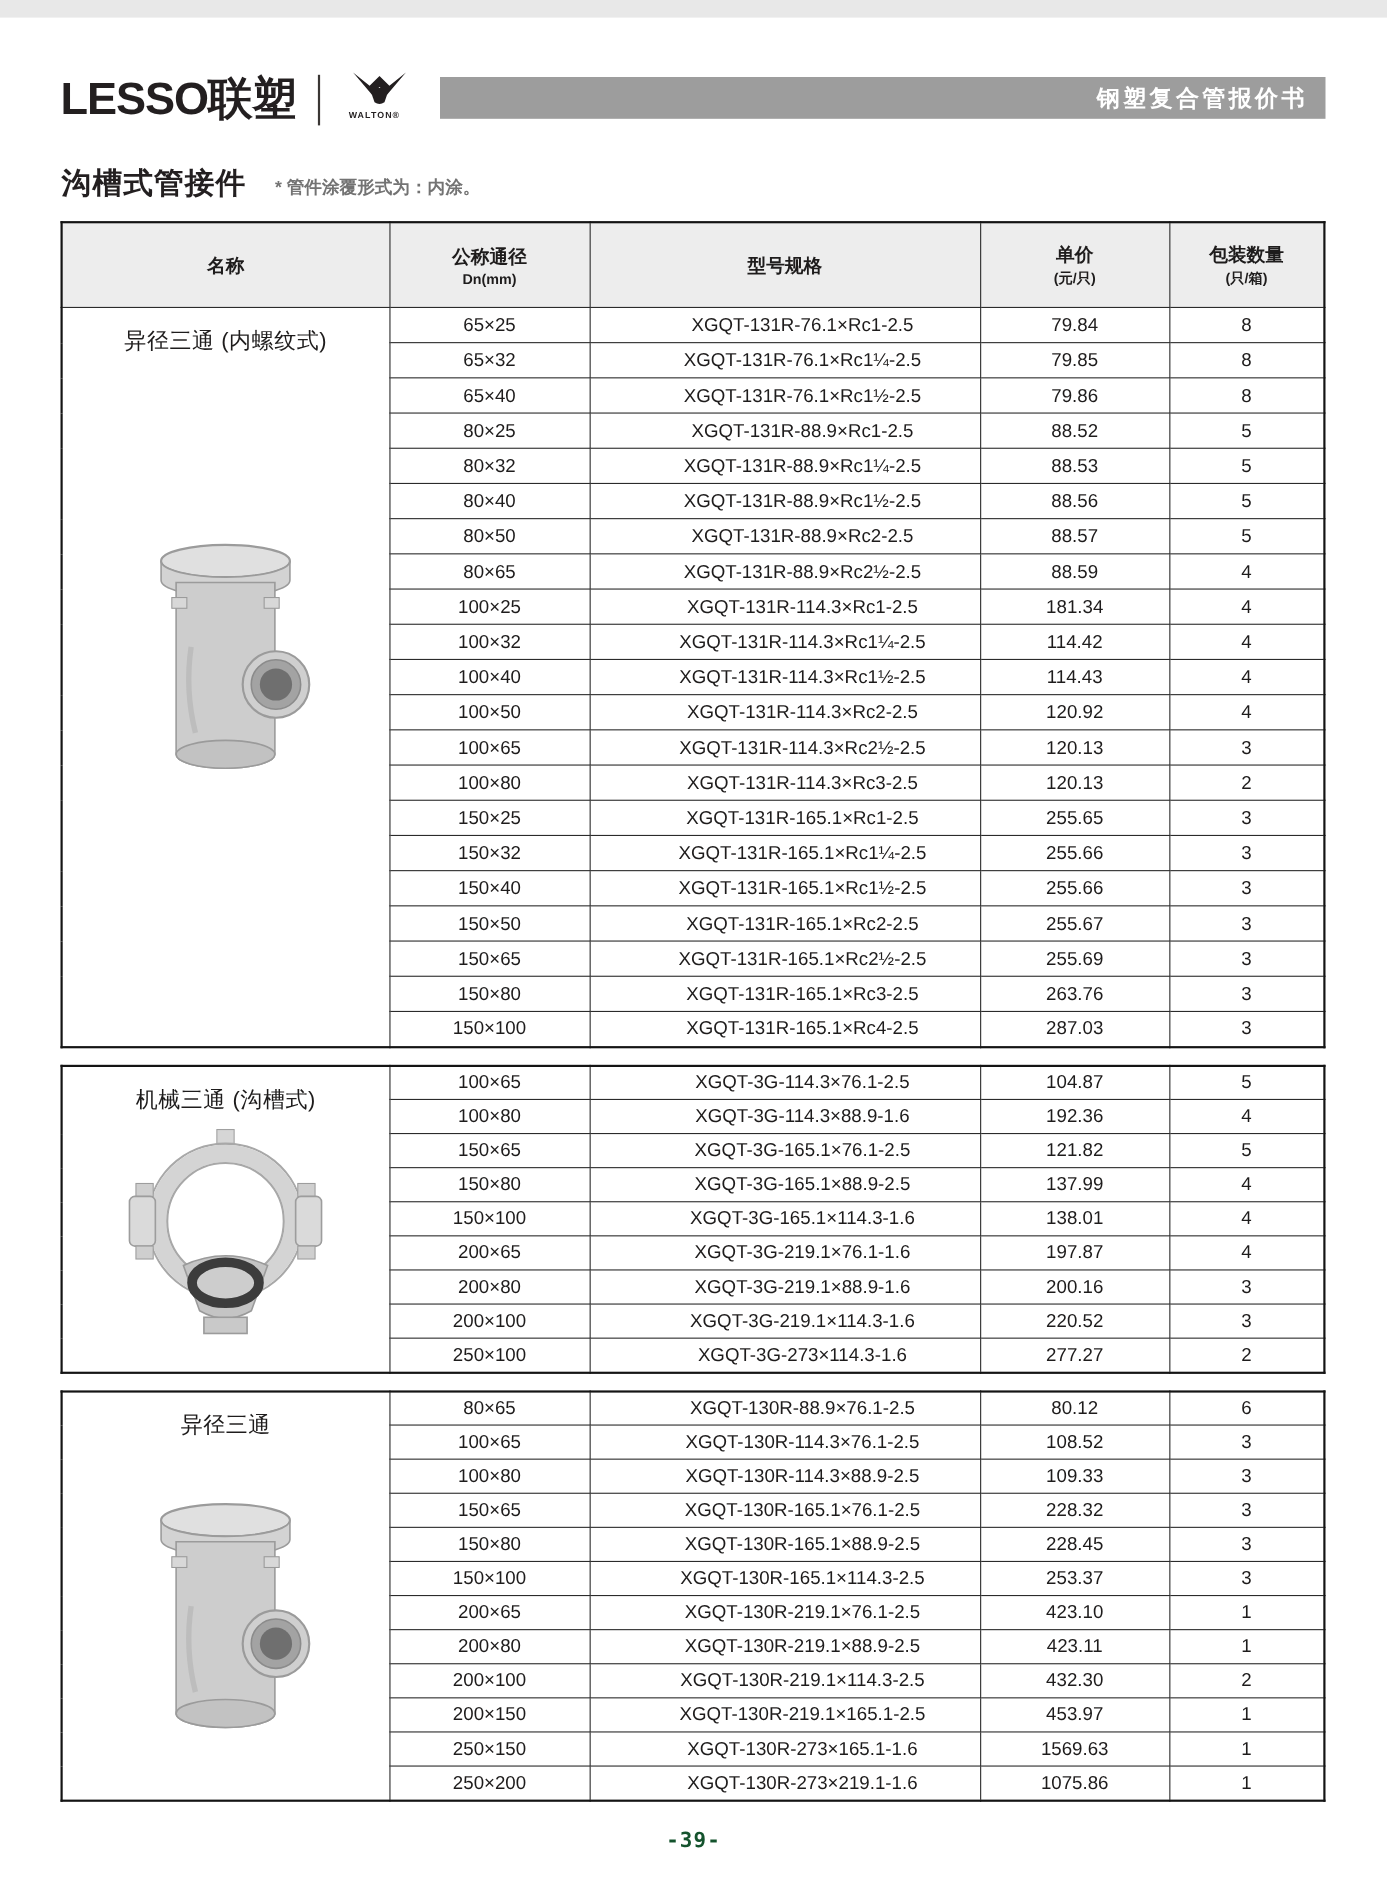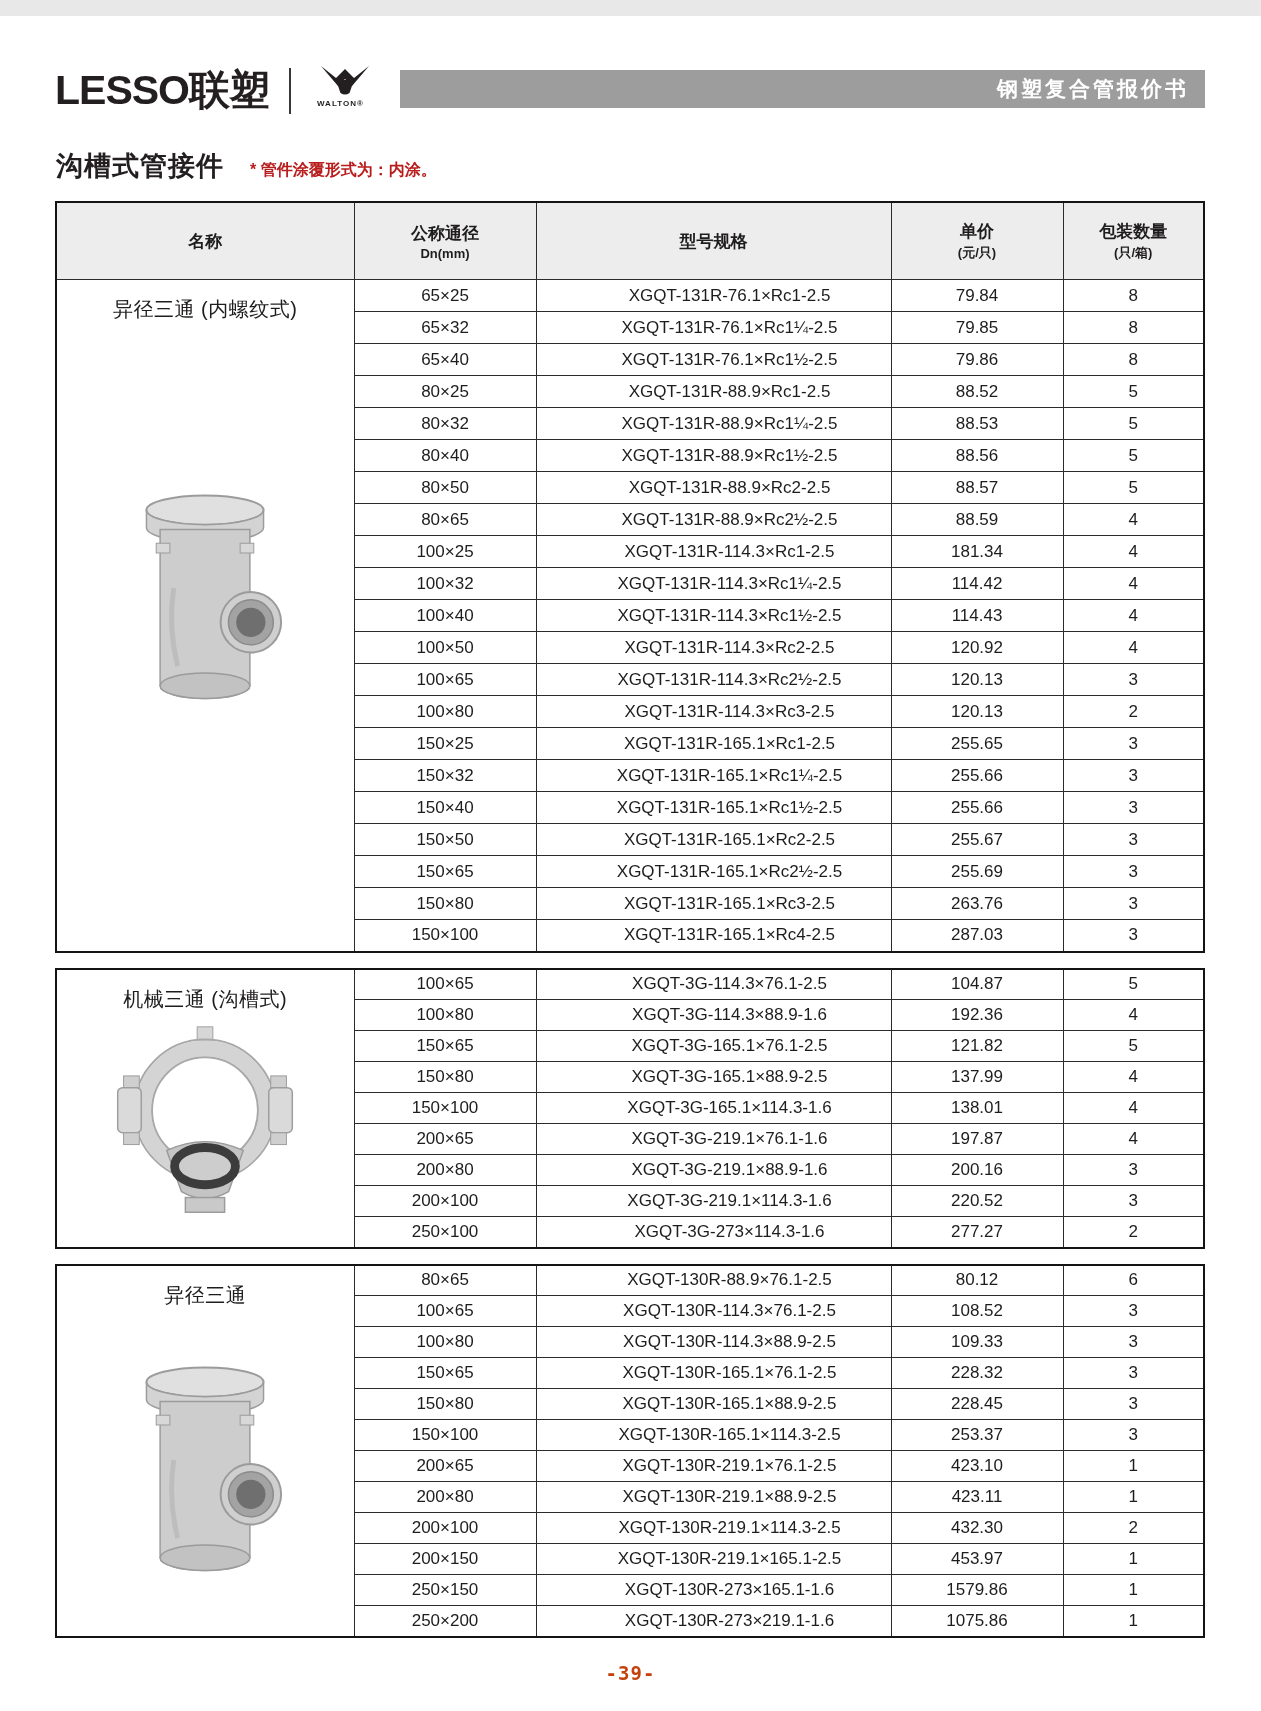--- a/index.html
+++ b/index.html
@@ -20,41 +20,41 @@
   .banner{
     position:absolute;left:345px;right:0;top:6px;height:38px;
     background:#9d9d9d;color:#ffffff;
     display:flex;align-items:center;justify-content:flex-end;
     padding-right:16px;box-sizing:border-box;
     font-size:21px;font-weight:700;letter-spacing:3px;
   }
   
   .title-row{position:absolute;top:132px;left:56px;display:flex;align-items:baseline;gap:26px;}
   .title-row h2{margin:0;font-size:27px;font-weight:900;color:#231f20;letter-spacing:1px;}
-  .title-row .note{font-size:16px;font-weight:700;color:#b91c1c;}
+  .title-row .note{font-size:16px;font-weight:700;color:#737373;}
   
   .tables{position:absolute;top:185px;left:55px;width:1148px;display:flex;flex-direction:column;gap:15px;}
   table.box{border-collapse:collapse;table-layout:fixed;width:1148px;border:2px solid #141414;}
   table.box th,table.box td{border:1px solid #2b2b2b;box-sizing:border-box;}
   thead th{background:#ededed;font-size:17px;font-weight:700;text-align:center;height:53px;padding:17px;color:#1e1c1c;}
   thead th .sub{font-size:13px;font-weight:700;margin-top:1px;}
   tbody td{font-size:17px;text-align:center;padding:0;color:#1e1c1c;}
   .box1 tbody tr{height:32px;}
   .box2 tbody tr{height:31px;}
   .box3 tbody tr{height:31px;}
   td.c1{text-align:center;padding-left:32px;}
   td.name-cell{vertical-align:top;text-align:center;background:#ffffff;}
   .pname{font-size:20px;font-weight:400;margin-top:16px;letter-spacing:0.5px;}
   .photo{display:block;margin:0 auto;}
   .box1 .photo{margin-top:148px;}
   .box2 .photo{margin-top:6px;}
   .box3 .photo{margin-top:34px;}
   
   .footer{position:absolute;left:0;right:0;top:1646px;text-align:center;}
-  .footer span{font-family:"DejaVu Sans Mono",monospace;font-size:19px;font-weight:600;color:#c2410c;letter-spacing:1px;}
+  .footer span{font-family:"DejaVu Sans Mono",monospace;font-size:19px;font-weight:600;color:#14532d;letter-spacing:1px;}
 </style>
 </head>
 <body>
 
 <div class="page">
 
   <header class="brand">
     <div class="lesso-logo">
       <span>LESSO联塑</span>
     </div>
@@ -417,21 +417,21 @@
           </tr>
           <tr>
             <td class="c0">200×150</td>
             <td class="c1">XGQT-130R-219.1×165.1-2.5</td>
             <td class="c2">453.97</td>
             <td class="c3">1</td>
           </tr>
           <tr>
             <td class="c0">250×150</td>
             <td class="c1">XGQT-130R-273×165.1-1.6</td>
-            <td class="c2">1579.86</td>
+            <td class="c2">1569.63</td>
             <td class="c3">1</td>
           </tr>
           <tr>
             <td class="c0">250×200</td>
             <td class="c1">XGQT-130R-273×219.1-1.6</td>
             <td class="c2">1075.86</td>
             <td class="c3">1</td>
           </tr>
         </tbody>
     </table>

